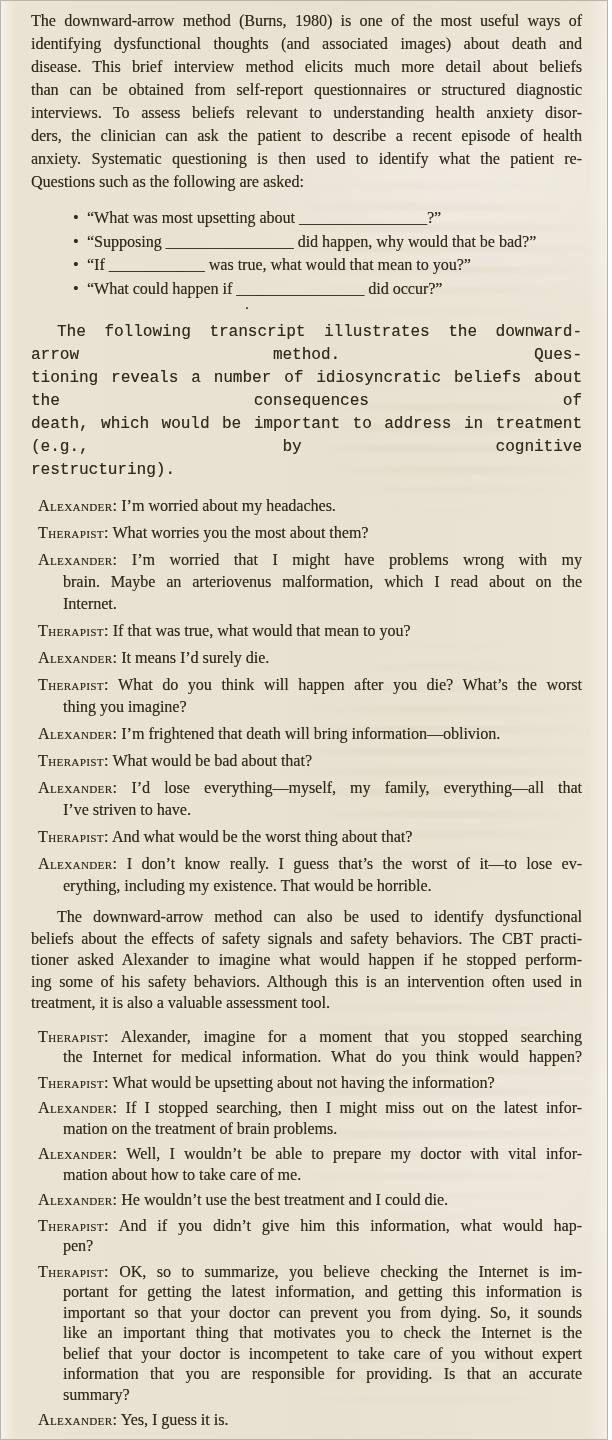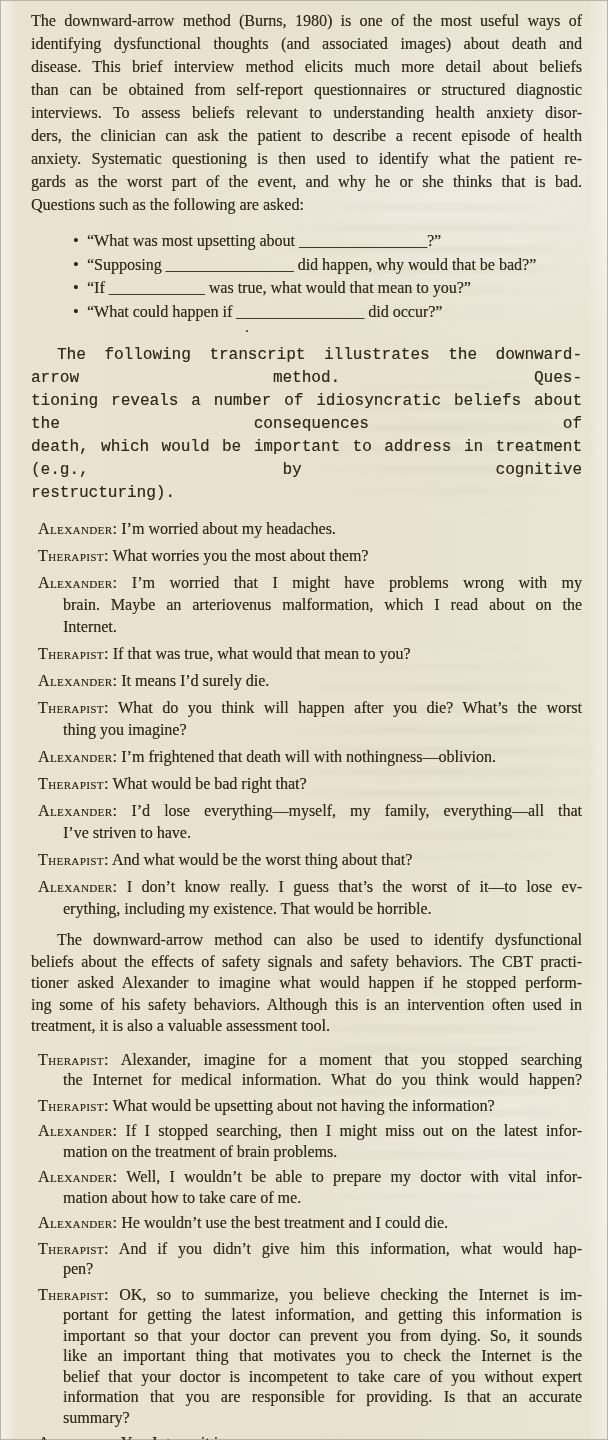--- a/index.html
+++ b/index.html
@@ -84,21 +84,20 @@
   <div class="content">
 
     <div class="para para1">
       <div class="line jline">The downward-arrow method (Burns, 1980) is one of the most useful ways of</div>
       <div class="line jline">identifying dysfunctional thoughts (and associated images) about death and</div>
       <div class="line jline">disease. This brief interview method elicits much more detail about beliefs</div>
       <div class="line jline">than can be obtained from self-report questionnaires or structured diagnostic</div>
       <div class="line jline">interviews. To assess beliefs relevant to understanding health anxiety disor-</div>
       <div class="line jline">ders, the clinician can ask the patient to describe a recent episode of health</div>
       <div class="line jline">anxiety. Systematic questioning is then used to identify what the patient re-</div>
-      <div class="line jline">gards as the worst part of the event, and why he or she thinks that is bad.</div>
       <div class="line lline">Questions such as the following are asked:</div>
     </div>
 
     <div class="bullets">
       <div class="bullet-line lline"><span class="bullet-marker">•</span><span>“What was most upsetting about ________________?”</span></div>
       <div class="bullet-line lline"><span class="bullet-marker">•</span><span>“Supposing ________________ did happen, why would that be bad?”</span></div>
       <div class="bullet-line lline"><span class="bullet-marker">•</span><span>“If ____________ was true, what would that mean to you?”</span></div>
       <div class="bullet-line lline"><span class="bullet-marker">•</span><span>“What could happen if ________________ did occur?”</span></div>
     </div>
 
@@ -137,25 +136,25 @@
       <div class="entry">
         <div class="tline lline"><span class="speaker">Alexander:</span> <span>It means I’d surely die.</span></div>
       </div>
 
       <div class="entry">
         <div class="tline jline"><span class="speaker">Therapist:</span> <span>What do you think will happen after you die? What’s the worst</span></div>
         <div class="tline lline cont">thing you imagine?</div>
       </div>
 
       <div class="entry">
-        <div class="tline lline"><span class="speaker">Alexander:</span> <span>I’m frightened that death will with nothingness—oblivion.</span></div>
-      </div>
-
-      <div class="entry">
-        <div class="tline lline"><span class="speaker">Therapist:</span> <span>What would be bad right that?</span></div>
+        <div class="tline lline"><span class="speaker">Alexander:</span> <span>I’m frightened that death will bring information—oblivion.</span></div>
+      </div>
+
+      <div class="entry">
+        <div class="tline lline"><span class="speaker">Therapist:</span> <span>What would be bad about that?</span></div>
       </div>
 
       <div class="entry">
         <div class="tline jline"><span class="speaker">Alexander:</span> <span>I’d lose everything—myself, my family, everything—all that</span></div>
         <div class="tline lline cont">I’ve striven to have.</div>
       </div>
 
       <div class="entry">
         <div class="tline lline"><span class="speaker">Therapist:</span> <span>And what would be the worst thing about that?</span></div>
       </div>

